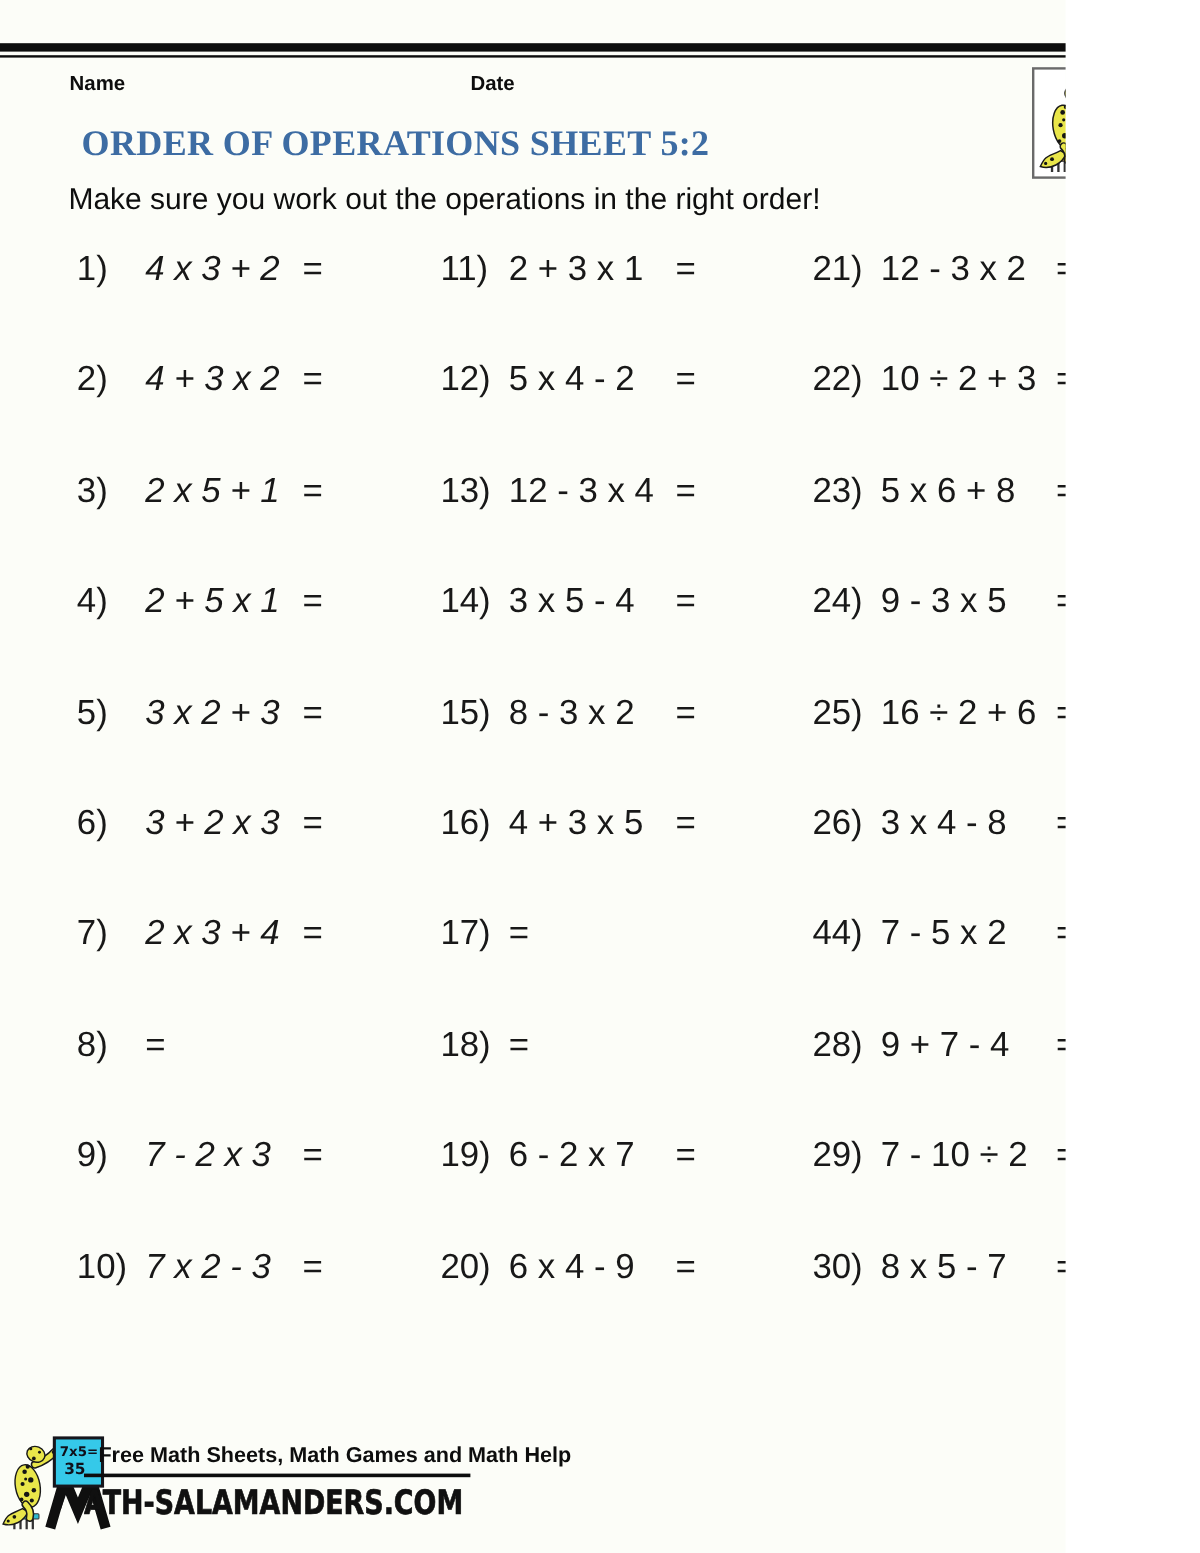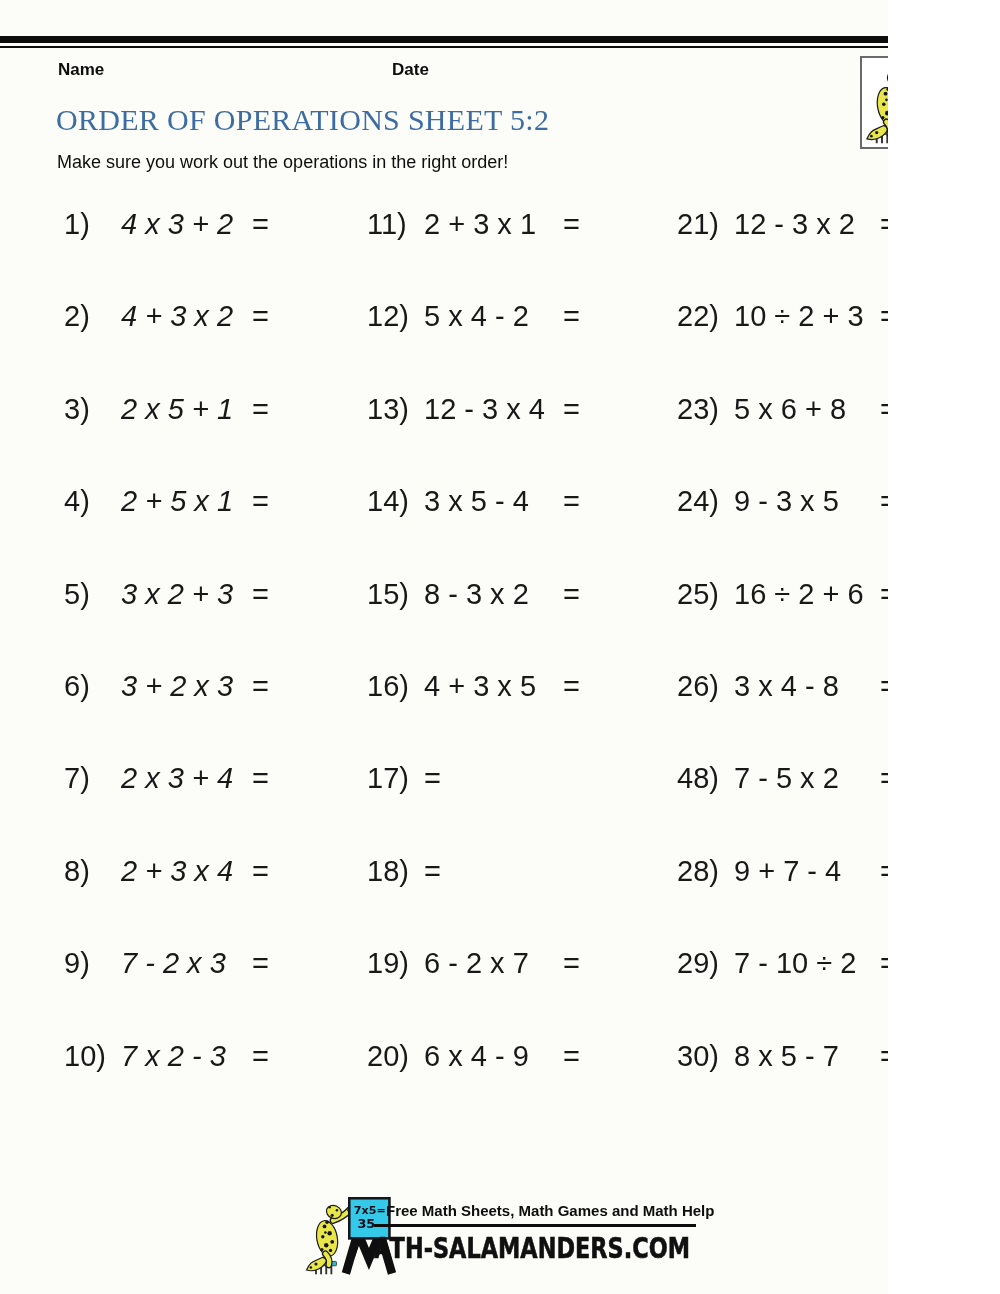--- a/index.html
+++ b/index.html
@@ -22,46 +22,46 @@
   .rule-thin{position:absolute;top:46px;left:0;width:1000px;height:2px;background:#0d0d0d;}
   .field-label{position:absolute;top:60px;font-size:17px;font-weight:700;color:#0d0d0d;}
   .name-label{left:58px;}
   .date-label{left:392px;}
   .logo-box{
     position:absolute;left:860px;top:56px;width:106px;height:93px;
     background:#ffffff;border:2px solid #6a6a6a;box-sizing:border-box;
     display:flex;align-items:center;justify-content:center;
   }
   .page-title{
-    position:absolute;left:56px;top:103px;
+    position:absolute;left:68px;top:103px;
     font-family:"Liberation Serif","DejaVu Serif",serif;
-    font-size:30px;font-weight:400;letter-spacing:.3px;color:var(--title-blue);
+    font-size:30px;font-weight:700;letter-spacing:.3px;color:var(--title-blue);
     white-space:nowrap;
   }
   .page-subtitle{
-    position:absolute;left:57px;top:152px;font-size:18px;color:#0e0e0e;white-space:nowrap;
+    position:absolute;left:57px;top:152px;font-size:25px;color:#0e0e0e;white-space:nowrap;
   }
   .pcol{position:absolute;top:196px;}
   .pcol-1{left:64px;}
   .pcol-2{left:367px;}
   .pcol-3{left:677px;}
   .prow{height:92.4px;box-sizing:border-box;padding-top:13px;display:flex;
         font-size:29px;line-height:1.05;color:#181818;white-space:nowrap;}
   .pnum{width:57px;flex:none;}
   .pexpr{flex:none;}
   .pcol-1 .pexpr{width:131px;font-style:italic;}
   .pcol-2 .pexpr{width:139px;}
   .pcol-3 .pexpr{width:146px;}
   .peq{flex:none;}
   
   .footer{position:absolute;top:1194px;left:0;width:1000px;display:flex;
-          justify-content:center;align-items:flex-start;}
+          justify-content:flex-start;align-items:flex-start;}
   .footer-logo{width:94px;height:82px;flex:none;}
   .footer-right{margin-left:-24px;width:322px;padding-top:8px;}
-  .tagline{font-size:15px;font-weight:700;text-align:center;color:#0d0d0d;
+  .tagline{font-size:18px;font-weight:700;text-align:center;color:#0d0d0d;
            padding-left:12px;white-space:nowrap;}
   .divider{height:3px;background:#0d0d0d;margin-top:5px;}
   .domain{margin-top:1px;}
   .domain svg{display:block;}
   
   .sal-skin{fill:var(--sal-yellow);stroke:#1a1a1a;stroke-width:1.4;}
   .limb-outline{stroke:#1a1a1a;stroke-width:8;fill:none;stroke-linecap:round;}
   .limb{stroke:var(--sal-yellow);stroke-width:5;fill:none;stroke-linecap:round;}
   .pencil{stroke:#15151a;stroke-width:3;stroke-linecap:round;}
   .spot{fill:#151515;}
@@ -167,21 +167,20 @@
         <span class="pexpr">3 + 2 x 3</span>
         <span class="peq">=</span>
       </div>
       <div class="prow">
         <span class="pnum">7)</span>
         <span class="pexpr">2 x 3 + 4</span>
         <span class="peq">=</span>
       </div>
       <div class="prow">
         <span class="pnum">8)</span>
-        <span class="pexpr">2 + 3 x 4</span>
         <span class="peq">=</span>
       </div>
       <div class="prow">
         <span class="pnum">9)</span>
         <span class="pexpr">7 - 2 x 3</span>
         <span class="peq">=</span>
       </div>
       <div class="prow">
         <span class="pnum">10)</span>
         <span class="pexpr">7 x 2 - 3</span>
@@ -263,21 +262,21 @@
         <span class="pnum">25)</span>
         <span class="pexpr">16 ÷ 2 + 6</span>
         <span class="peq">=</span>
       </div>
       <div class="prow">
         <span class="pnum">26)</span>
         <span class="pexpr">3 x 4 - 8</span>
         <span class="peq">=</span>
       </div>
       <div class="prow">
-        <span class="pnum">48)</span>
+        <span class="pnum">44)</span>
         <span class="pexpr">7 - 5 x 2</span>
         <span class="peq">=</span>
       </div>
       <div class="prow">
         <span class="pnum">28)</span>
         <span class="pexpr">9 + 7 - 4</span>
         <span class="peq">=</span>
       </div>
       <div class="prow">
         <span class="pnum">29)</span>

